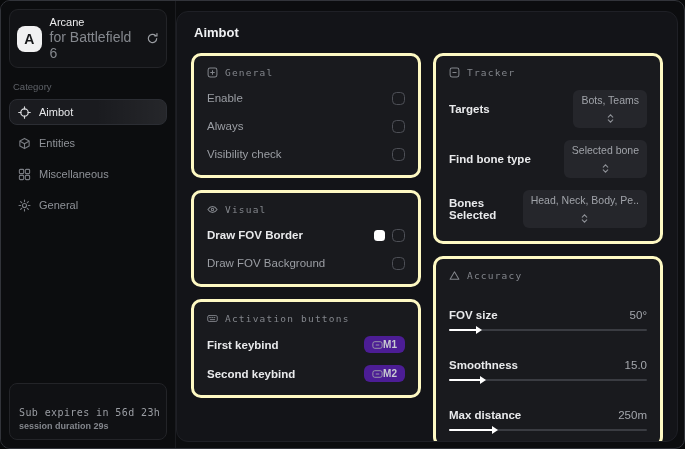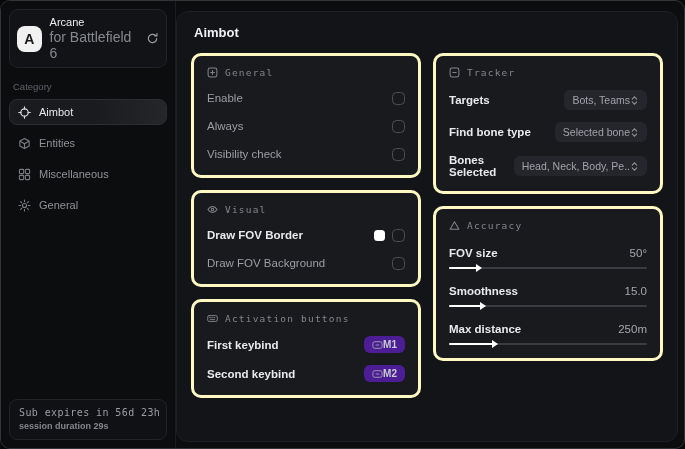--- a/index.html
+++ b/index.html
@@ -17,43 +17,43 @@
   .logo-title{font-size:11px;font-weight:normal;color:#ededee;line-height:1.1;}
   .logo-sub{font-size:14px;color:#85888e;}
   .logo-refresh{margin-left:auto;color:#9a9da2;display:flex;cursor:pointer;}
   .category-label{font-size:9.5px;color:#5f6268;margin:13px 4px 7px;}
   .nav{display:flex;flex-direction:column;gap:5px;}
   .nav-item{display:flex;align-items:center;gap:8px;height:24px;padding:0 8px;border-radius:8px;border:1px solid transparent;font-size:11px;color:#8f9298;cursor:pointer;}
   .nav-item .nicon{display:flex;color:#787b81;}
   .nav-item.active{background:#1a1b1f;border-color:#2b2d33;color:#e7e8ea;
     background-image:linear-gradient(90deg,rgba(255,255,255,0) 55%,rgba(255,255,255,0.05));}
   .nav-item.active .nicon{color:#d9dadc;}
-  .status-box{margin-top:auto;border:1px solid #232428;border-radius:8px;padding:7px 9px 8px;background:#101114;}
+  .status-box{margin-top:auto;border:1px solid #232428;border-radius:8px;padding:23px 9px 8px;background:#101114;}
   .status-line1{font-family:"DejaVu Sans Mono",monospace;font-size:10px;letter-spacing:.4px;color:#9b9ea4;white-space:nowrap;}
   .status-line2{font-size:9px;font-weight:bold;color:#83868c;margin-top:3px;}
   
   .main{flex:1;box-sizing:border-box;margin:10px 6px 6px 0;background:#131418;border:1px solid #1f2026;border-radius:12px;padding:12px 14px;overflow:hidden;}
   .main-title{font-size:13px;font-weight:bold;color:#f0f1f3;margin:1px 0 13px 3px;}
   .cols{display:flex;gap:12px;align-items:flex-start;}
   .col{flex:1;display:flex;flex-direction:column;gap:12px;min-width:0;}
   .card{background:#191a1e;border:3px solid #fef9c3;border-radius:10px;padding:11px 13px 13px;}
   .card-header{display:flex;align-items:center;gap:7px;font-family:"DejaVu Sans Mono",monospace;font-size:9.5px;letter-spacing:1.2px;color:#83868c;}
   .card-header .hicon{display:flex;color:#83868c;}
   .row{display:flex;align-items:center;justify-content:space-between;margin-top:12px;min-height:16px;}
   .lbl-dim{font-size:11.5px;color:#9b9ea4;}
   .lbl-bright{font-size:11.5px;font-weight:bold;color:#e9eaec;}
   .checkbox{width:13px;height:13px;box-sizing:border-box;border:1.5px solid #4d4f56;border-radius:4.5px;background:transparent;cursor:pointer;flex:none;}
   .right-controls{display:flex;align-items:center;gap:7px;}
   .swatch{width:11px;height:11px;border-radius:3.5px;cursor:pointer;flex:none;}
-  .dropdown{display:flex;align-items:center;background:#25262b;border-radius:6px;padding:4px 8px;font-size:10.5px;color:#a0a3a9;cursor:pointer;white-space:nowrap;max-width:150px;}
+  .dropdown{display:flex;align-items:center;gap:7px;background:#25262b;border-radius:6px;padding:4px 8px;font-size:10.5px;color:#a0a3a9;cursor:pointer;white-space:nowrap;max-width:150px;flex-direction:column;}
   .dropdown .dd-value{overflow:hidden;text-overflow:ellipsis;}
   .dropdown .chev{display:flex;color:#8d9096;flex:none;}
   .keybadge{display:flex;align-items:center;background:#4c1d95;border-radius:6px;padding:3px 8px;font-size:10px;font-weight:bold;color:#c9ccd1;cursor:pointer;}
   .keybadge .kicon{display:flex;color:#a3a6ac;}
-  .slider-group{margin-top:16px;}
+  .slider-group{margin-top:28px;}
   .slider-head{display:flex;align-items:center;justify-content:space-between;}
   .slider-value{font-size:11.5px;color:#a4a7ad;}
   .slider-track{position:relative;height:2px;background:#3a3c42;border-radius:1px;margin-top:8px;cursor:pointer;}
   .slider-fill{position:absolute;left:0;top:0;height:2px;background:#ffffff;border-radius:1px;}
   .slider-fill::after{content:"";position:absolute;right:-5px;top:-3px;width:0;height:0;
     border-left:6px solid #ffffff;border-top:4px solid transparent;border-bottom:4px solid transparent;}
 </style>
 </head>
 <body>
 

